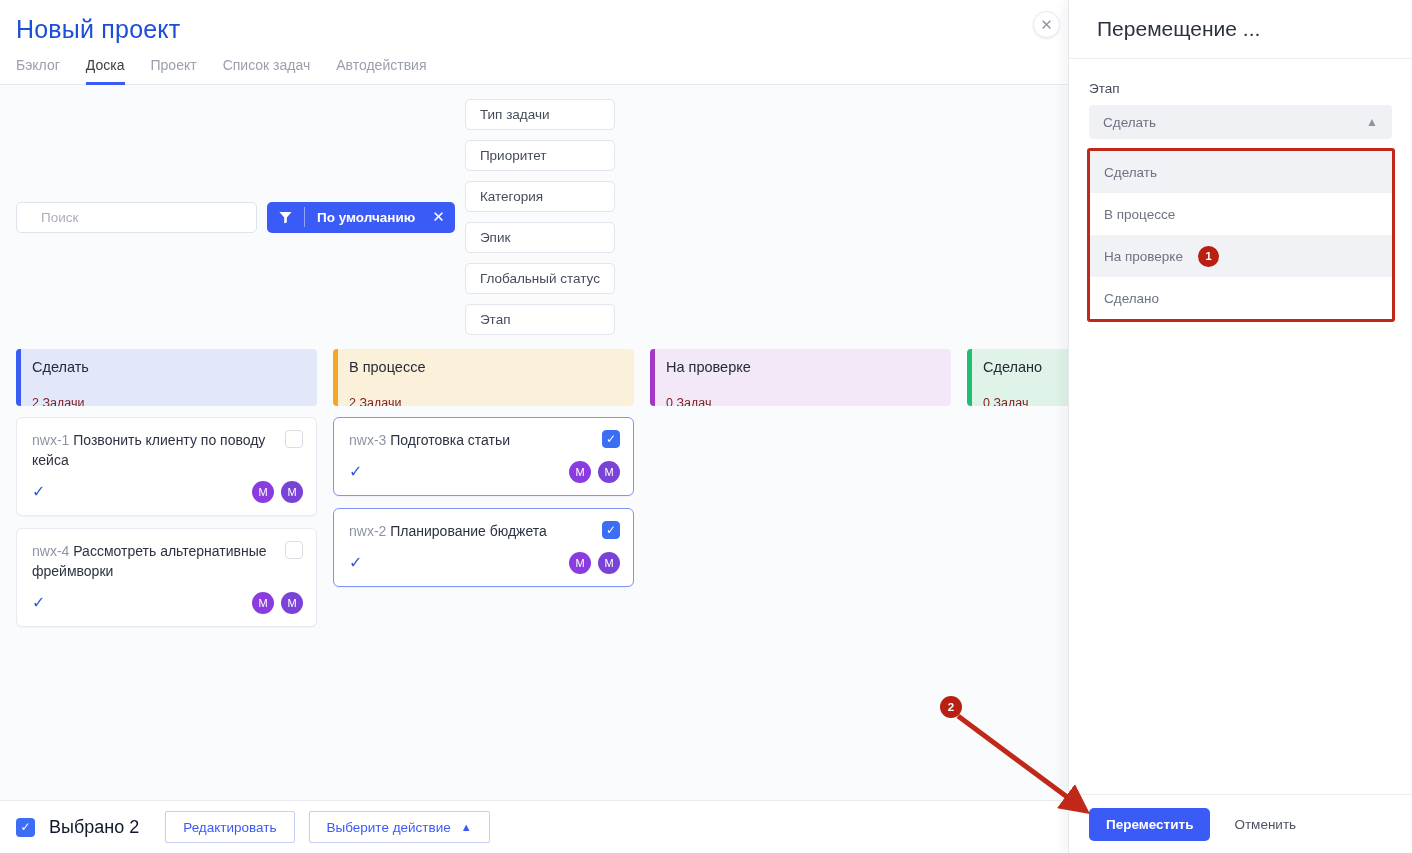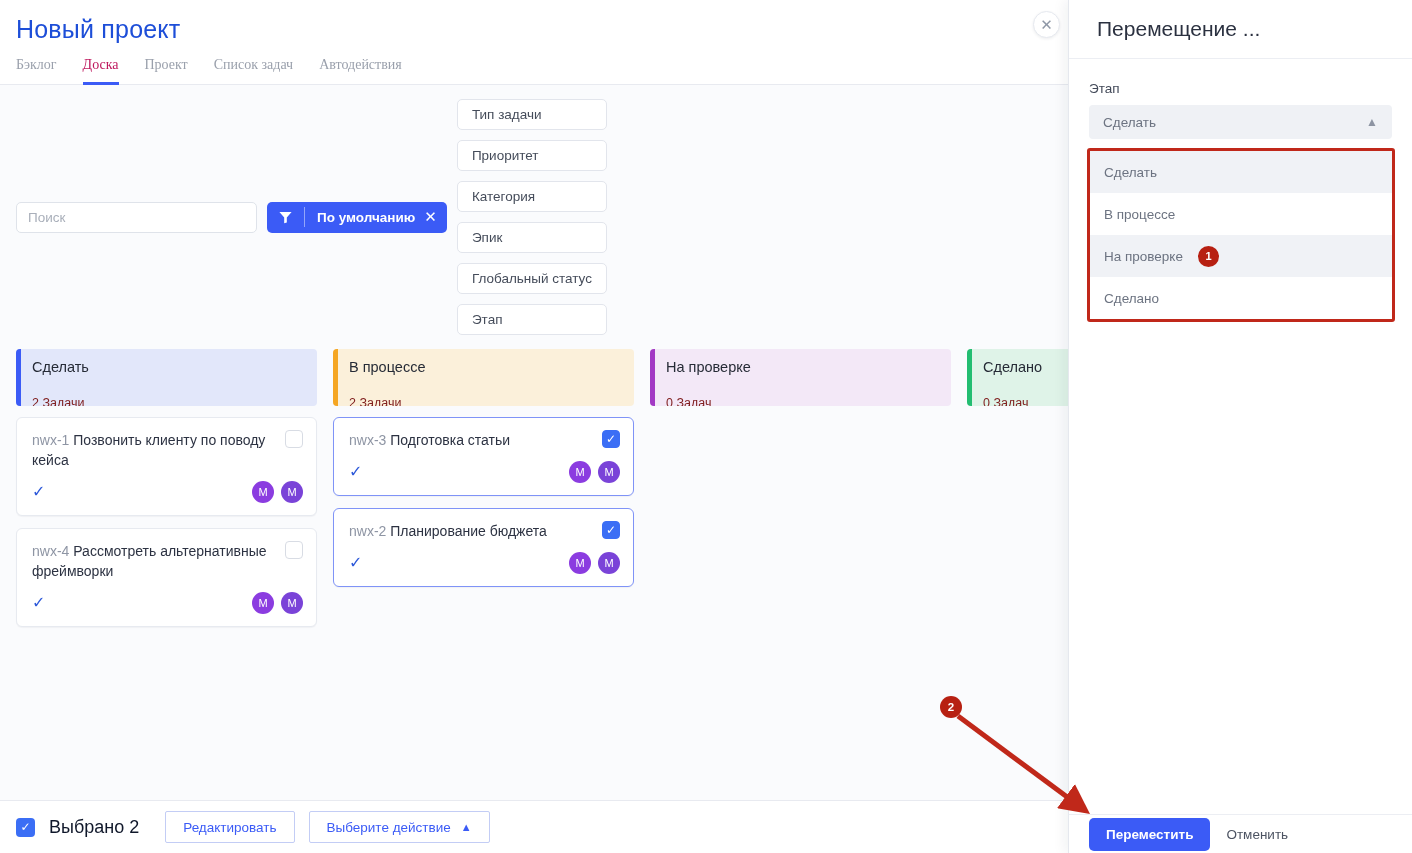--- a/index.html
+++ b/index.html
@@ -17,48 +17,48 @@
     background:#fafbfd;
   }
   .page-head { background:#fff; padding: 14px 16px 0 16px; }
   .page-title {
     font-size: 25px; color:#1d4ed8; font-weight: 400; letter-spacing:.2px;
     line-height: 30px;
   }
   .tabs { display:flex; gap:26px; margin-top:12px; }
   .tab {
     font-size:14px; color:#9aa0ac; padding-bottom:9px; cursor:pointer;
-    border-bottom: 3px solid transparent; position:relative; top:1px;font-family:Liberation Serif, serif;
-  }
-  .tab.active { color:#be185d; border-bottom-color:#3b5bf6; }
+    border-bottom: 3px solid transparent; position:relative; top:1px;
+  }
+  .tab.active { color:#404040; border-bottom-color:#3b5bf6; }
   .head-rule { height:1px; background:#e8eaf0; }
 
   .toolbar {
     display:flex; align-items:center; gap:10px;
     padding: 14px 16px; background:#fafbfd;
     white-space:nowrap; overflow:hidden;
   }
   .search-box {
     width:241px; height:31px; border:1px solid #dfe3ea; border-radius:5px;
-    background:#fff; display:flex; align-items:center; padding:0 11px;
+    background:#fff; display:flex; align-items:center; padding:0 24px;
   }
   .search-box input {
     border:none; outline:none; font-size:13.5px; width:100%;
     font-family:inherit; color:#444; background:transparent;
   }
   .search-box input::placeholder { color:#a9afba; }
 
   .filter-chip {
     height:31px; background:#3b5bf6; border-radius:5px; color:#fff;
     display:flex; align-items:center; font-size:13.5px; font-weight:700;
     cursor:pointer; overflow:hidden;
   }
   .filter-chip .fi { padding:0 11px; display:flex; align-items:center; }
   .filter-chip .divider { width:1px; height:20px; background:rgba(255,255,255,.45); }
-  .filter-chip .flabel { padding:0 10px 0 12px; display:flex; align-items:center; gap:9px; }
+  .filter-chip .flabel { padding:0 10px 0 12px; display:flex; align-items:center; gap:17px; }
   .filter-chip .fx { font-size:15px; font-weight:400; }
 
   .fbtn {
     height:31px; padding:0 14px; border:1px solid #e2e5ec; background:#fff;
     border-radius:5px; font-size:13.5px; color:#454c5a; cursor:pointer;
     display:flex; align-items:center; font-family:inherit;
   }
 
   
   .board { display:flex; gap:16px; padding: 0 16px; }
@@ -154,23 +154,23 @@
     background:#fff;
   }
   .opt.alt { background:#f0f2f6; }
   .badge {
     width:21px; height:21px; border-radius:50%; background:#b72012;
     color:#fff; font-size:11px; font-weight:700;
     display:flex; align-items:center; justify-content:center;
   }
 
   .panel-foot {
-    position:absolute; left:0; bottom:0; width:344px; height:39px;
+    position:absolute; left:0; bottom:0; width:344px; height:59px;
     border-top:1px solid #eceef3; display:flex; align-items:center;
-    gap:16px; padding: 0 20px;
+    gap:24px; padding: 0 20px;
   }
   .primary-btn {
     height:33px; padding:0 17px; background:#3b5bf6; color:#fff;
     border:none; border-radius:5px; font-size:13.5px; font-weight:700;
     cursor:pointer; font-family:inherit;
   }
   .link-btn {
     background:none; border:none; color:#4c5362; font-size:13.5px;
     cursor:pointer; font-family:inherit;
   }

